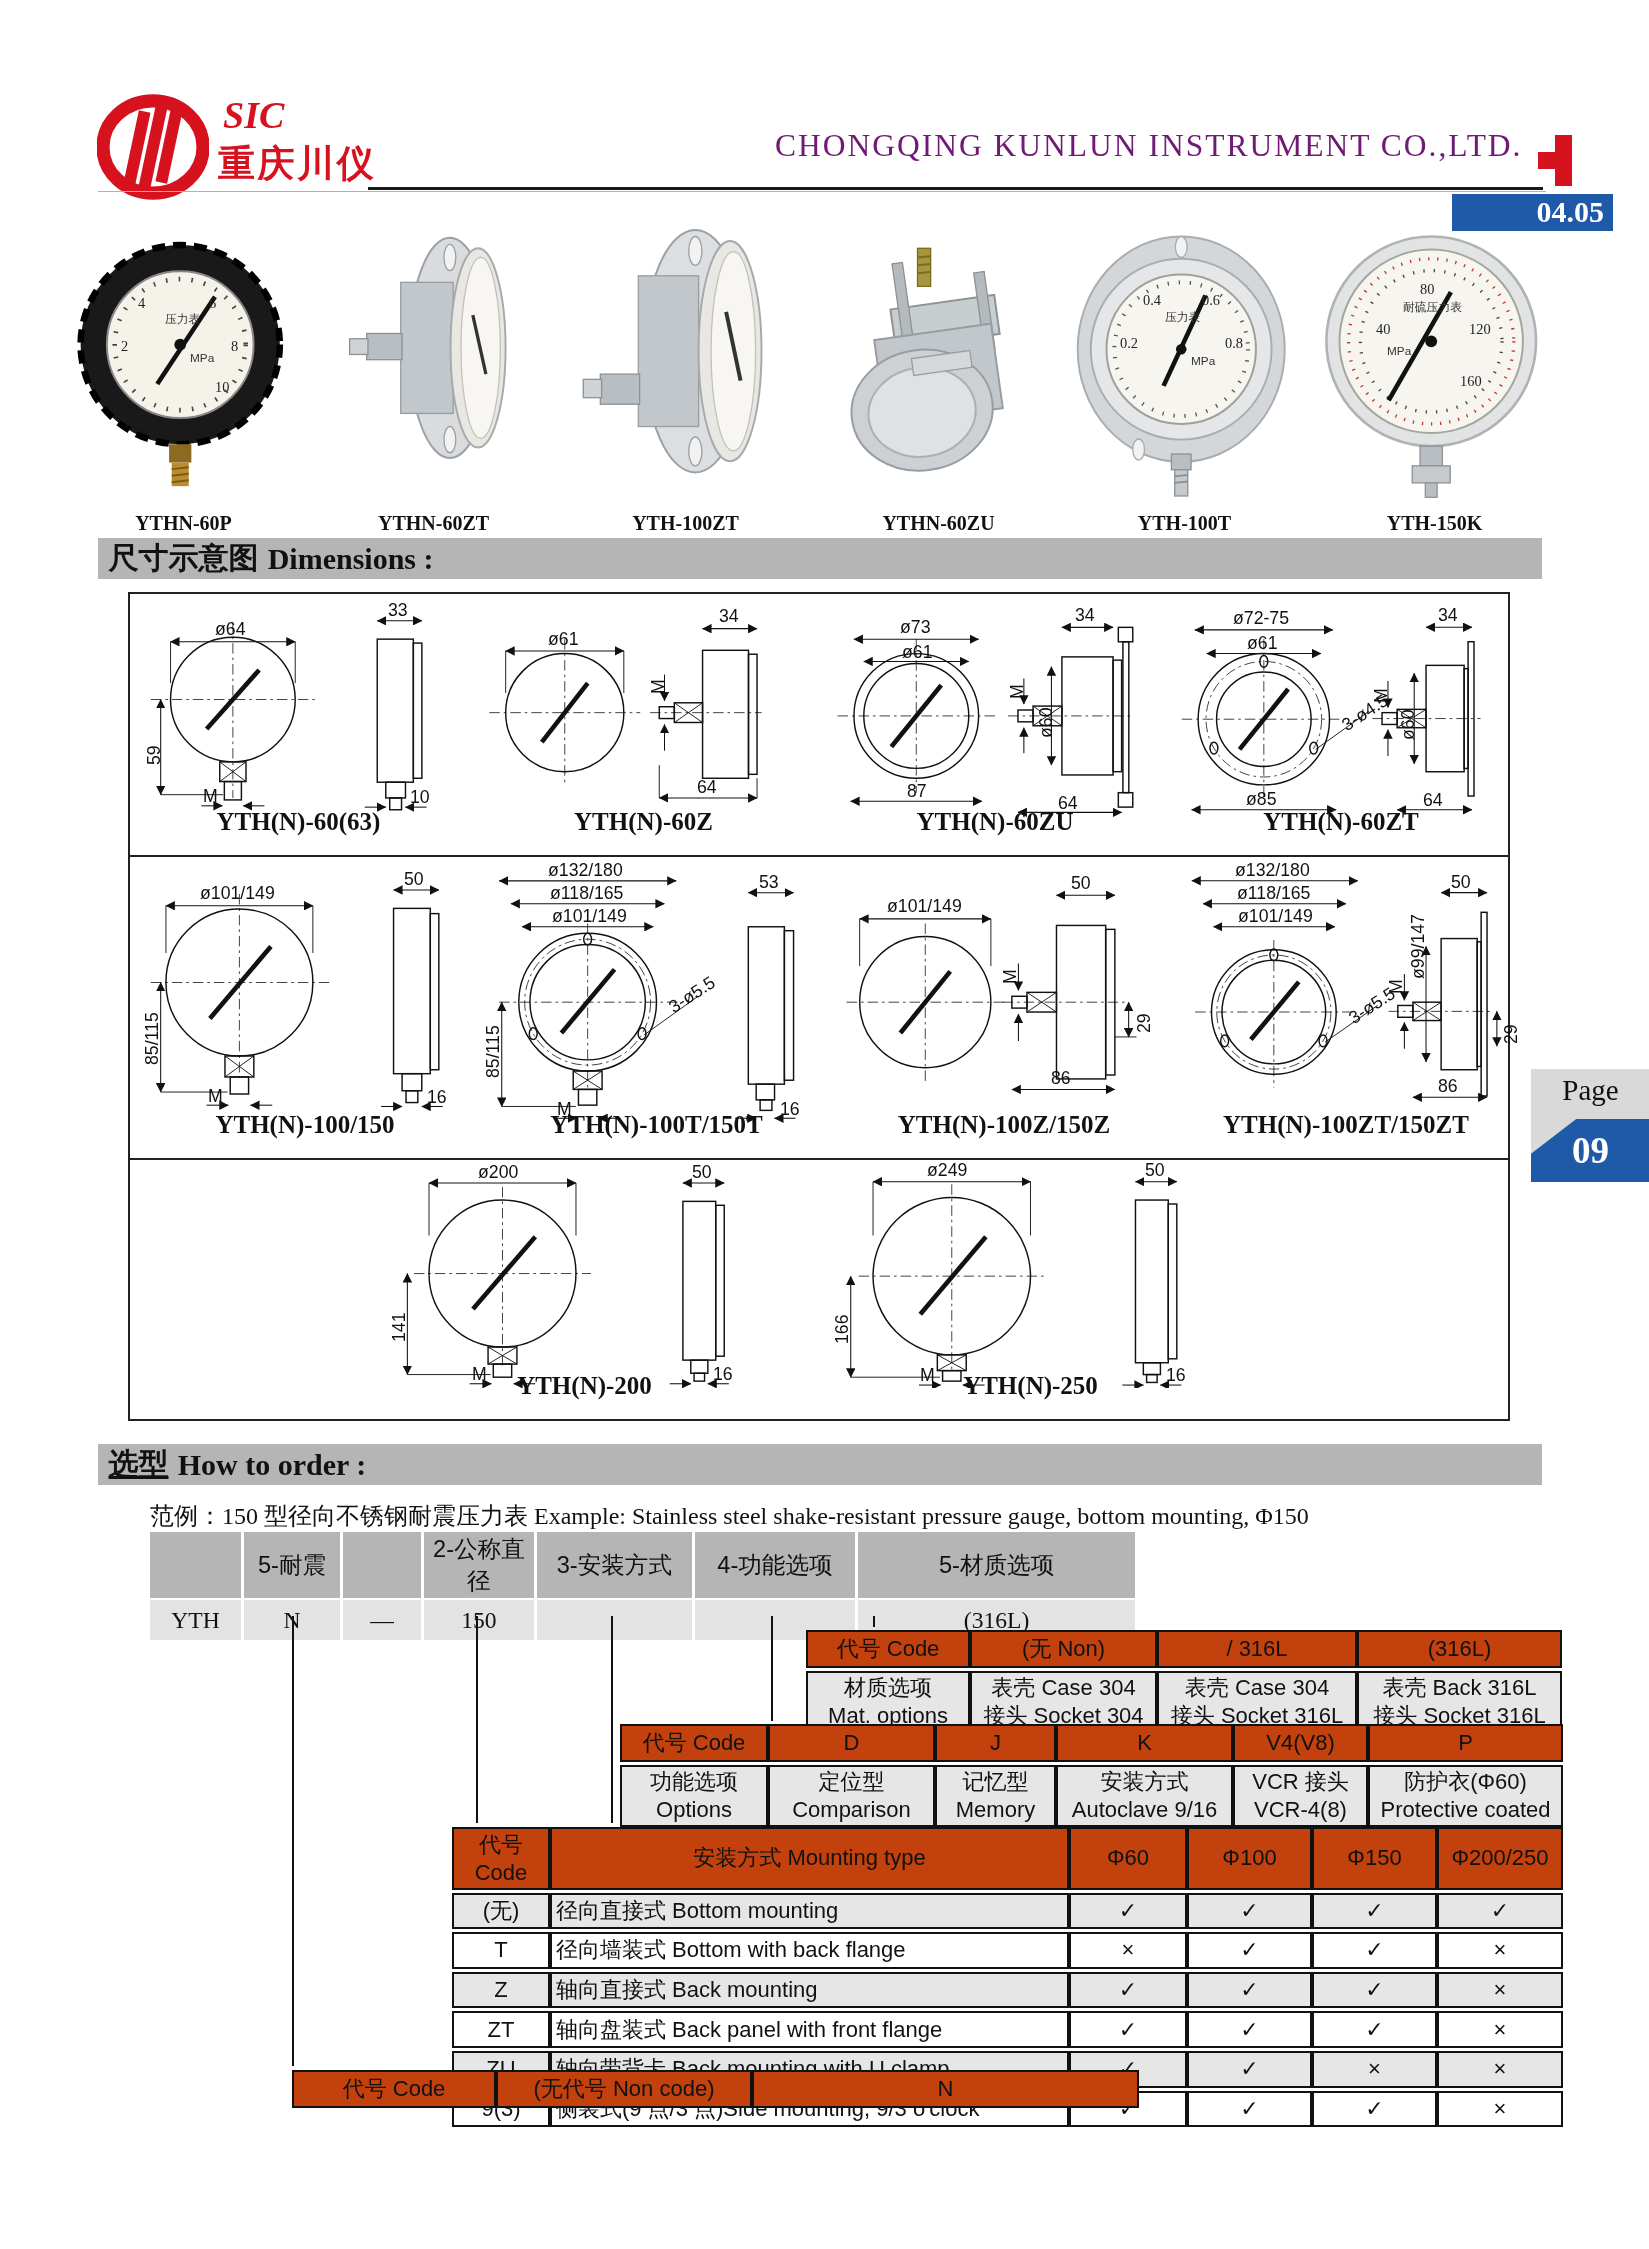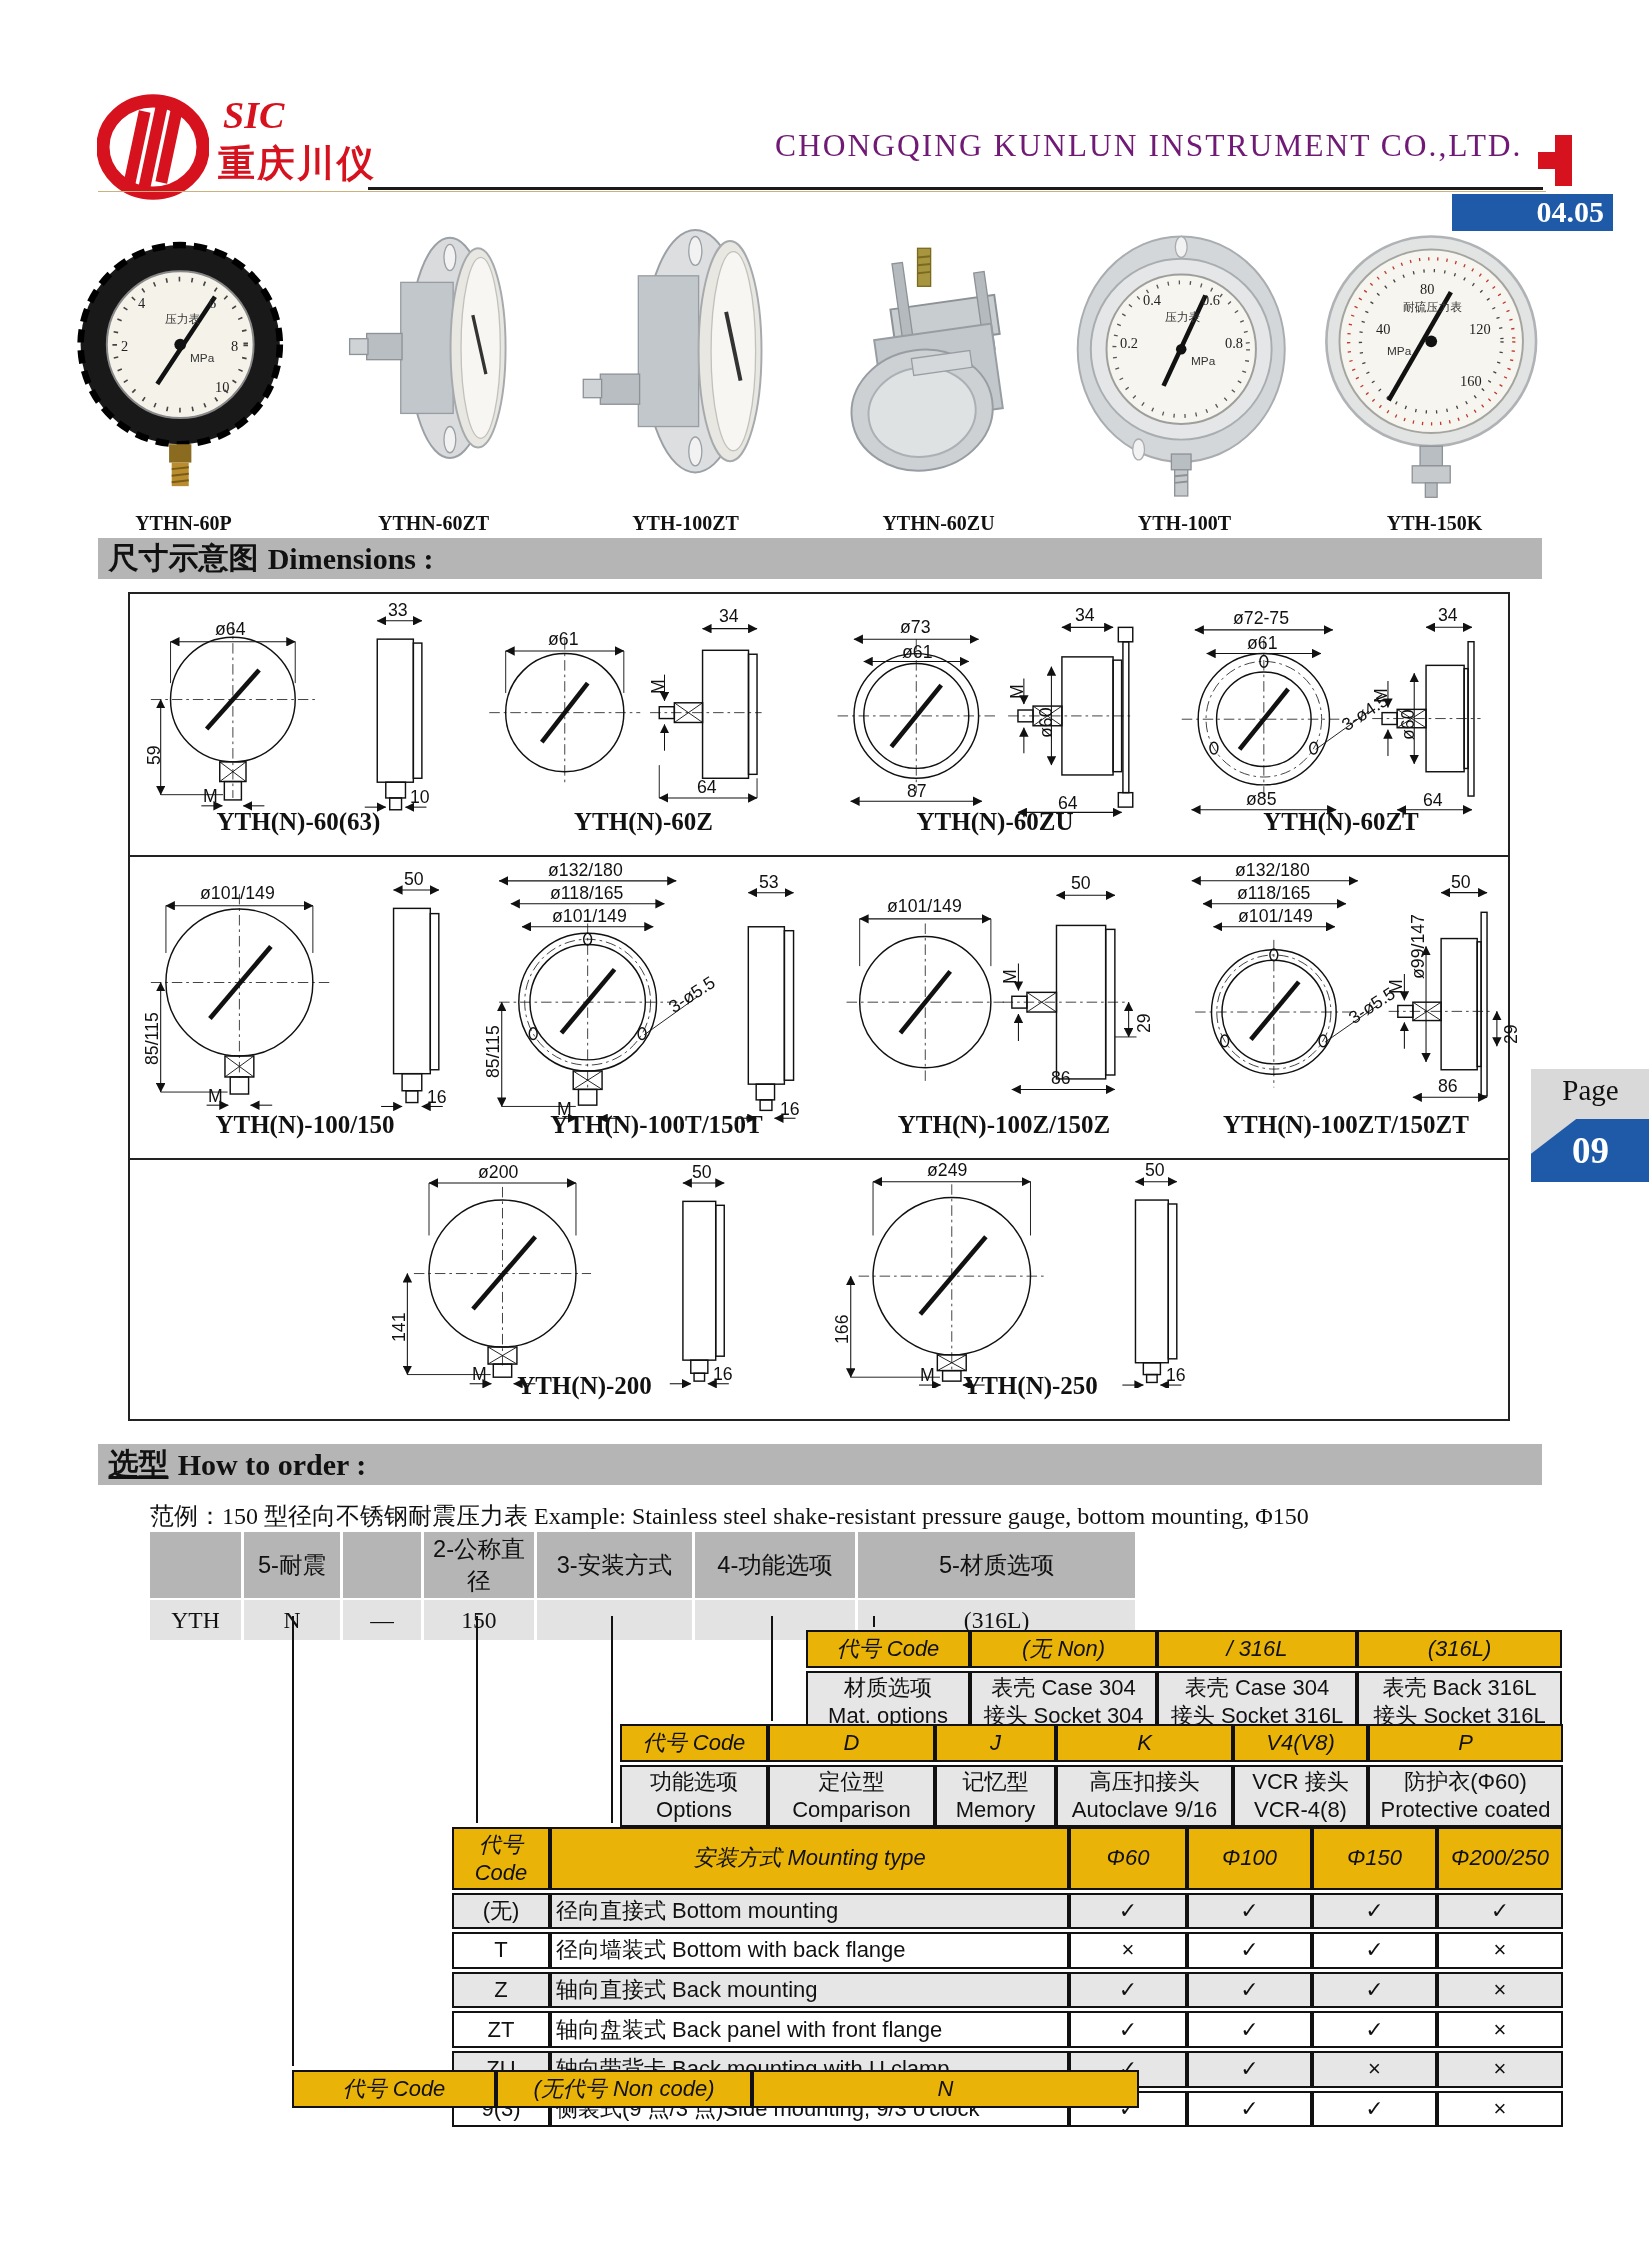--- a/index.html
+++ b/index.html
@@ -44,21 +44,21 @@
   .dim{stroke:#111;stroke-width:1.6;fill:none;}
   
   .example{position:absolute;font-size:24px;font-family:"Liberation Serif",serif;}
   table{border-collapse:separate;}
   .codetab{border-spacing:3.9px 2.6px;}
   .codetab td{text-align:center;font-size:23.6px;height:38px;}
   .codetab .h td{background:#b5b5b5;}
   .codetab .v td{background:#e3e3e3;font-family:"Liberation Serif",serif;}
   .btab{border-spacing:0 3.3px;}
   .btab td{border:2px solid #111;text-align:center;font-size:22px;padding:1.3px 3.9px;}
-  .btab .h td{background:#eab308;height:31.5px;font-style:italic;}
+  .btab .h td{background:#c2410c;height:31.5px;}
   .btab .b td{background:#e6e6e6;}
   .btab .w td{background:#fff;}
   .two{line-height:1.25;}
   .vline{position:absolute;width:2px;background:#111;}
   
   .pagemark{position:absolute;left:1531px;top:1069px;width:119px;height:113px;background:#d9d9d9;}
   .pagemark .pword{position:absolute;top:5.3px;width:100%;text-align:center;
                    font-family:"Liberation Serif",serif;font-size:29px;color:#111;}
   .pagemark .pnum{position:absolute;bottom:0;left:0;width:100%;height:63px;background:#1e5aa8;
                   clip-path:polygon(0 100%,0 55%,38% 0,100% 0,100% 100%);
@@ -678,21 +678,21 @@
       <td class="two">
         <span>功能选项</span><br>
         <span>Options</span></td>
       <td class="two">
         <span>定位型</span><br>
         <span>Comparison</span></td>
       <td class="two">
         <span>记忆型</span><br>
         <span>Memory</span></td>
       <td class="two">
-        <span>高压扣接头</span><br>
+        <span>安装方式</span><br>
         <span>Autoclave 9/16</span></td>
       <td class="two">
         <span>VCR 接头</span><br>
         <span>VCR-4(8)</span></td>
       <td class="two">
         <span>防护衣(Φ60)</span><br>
         <span>Protective coated</span></td>
     </tr>
   </tbody>
     </table>

